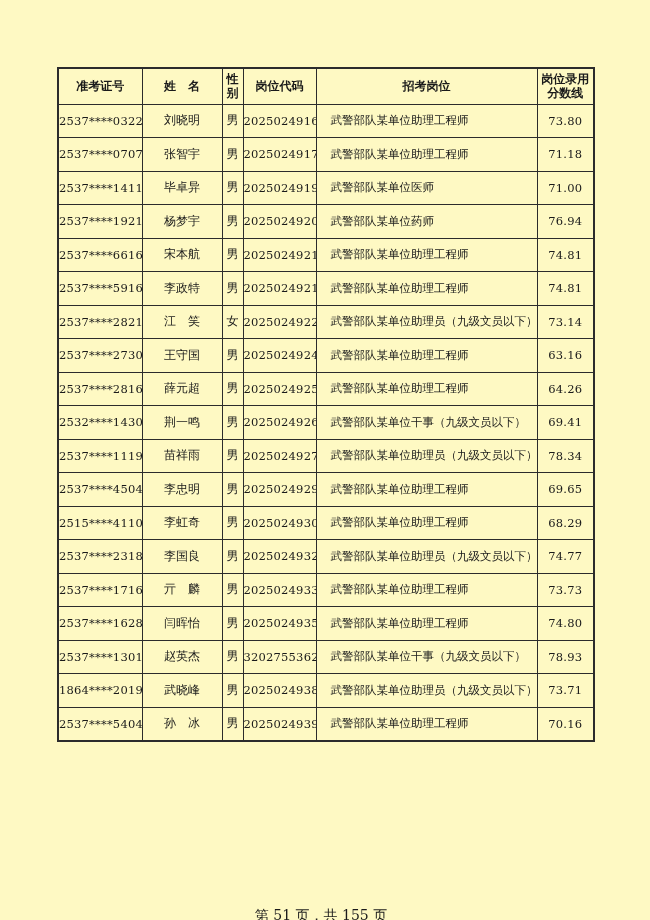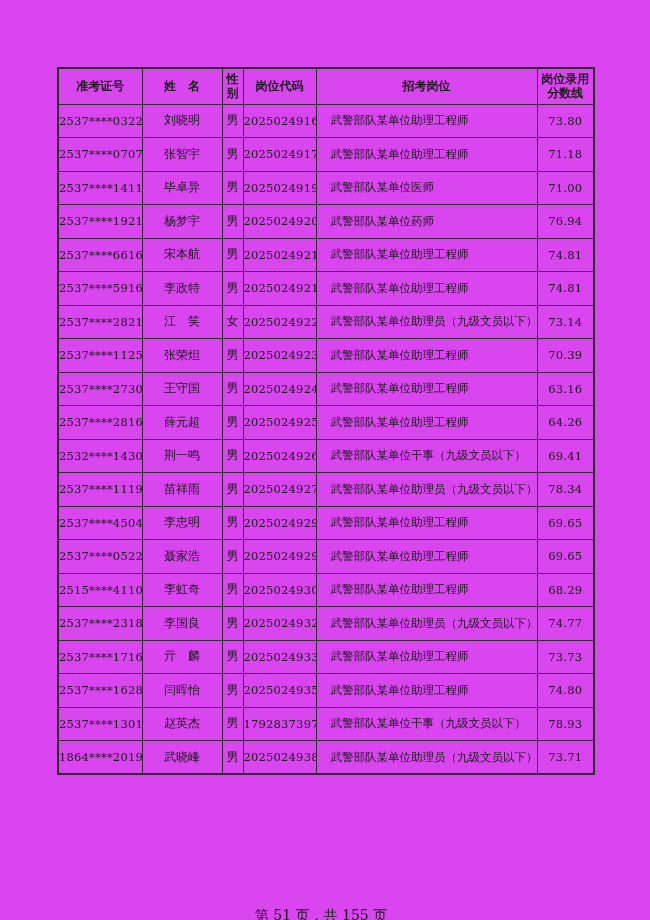--- a/index.html
+++ b/index.html
@@ -11,21 +11,21 @@
     height: 920px;
     background: #ffffff;
     font-family: "DejaVu Serif", "Liberation Serif", serif;
     color: #1a1a1a;
     overflow: hidden;
   }
   .sheet {
     position: relative;
     width: 650px;
     height: 920px;
-    background: #d946ef;
+    background: #fef9c3;
   }
   table.score-table {
     position: absolute;
     left: 57px;
     top: 67px;
     width: 536px;
     border-collapse: collapse;
     table-layout: fixed;
     border: 2px solid #2c2c2c;
   }
@@ -140,28 +140,20 @@
         </tr>
         <tr>
           <td class="col-ticket">2537****2821</td>
           <td class="col-name">江　笑</td>
           <td class="col-gender">女</td>
           <td class="col-code">2025024922</td>
           <td class="col-position">武警部队某单位助理员（九级文员以下）</td>
           <td class="col-score">73.14</td>
         </tr>
         <tr>
-          <td class="col-ticket">2537****1125</td>
-          <td class="col-name">张荣炟</td>
-          <td class="col-gender">男</td>
-          <td class="col-code">2025024923</td>
-          <td class="col-position">武警部队某单位助理工程师</td>
-          <td class="col-score">70.39</td>
-        </tr>
-        <tr>
           <td class="col-ticket">2537****2730</td>
           <td class="col-name">王守国</td>
           <td class="col-gender">男</td>
           <td class="col-code">2025024924</td>
           <td class="col-position">武警部队某单位助理工程师</td>
           <td class="col-score">63.16</td>
         </tr>
         <tr>
           <td class="col-ticket">2537****2816</td>
           <td class="col-name">薛元超</td>
@@ -188,28 +180,20 @@
         </tr>
         <tr>
           <td class="col-ticket">2537****4504</td>
           <td class="col-name">李忠明</td>
           <td class="col-gender">男</td>
           <td class="col-code">2025024929</td>
           <td class="col-position">武警部队某单位助理工程师</td>
           <td class="col-score">69.65</td>
         </tr>
         <tr>
-          <td class="col-ticket">2537****0522</td>
-          <td class="col-name">聂家浩</td>
-          <td class="col-gender">男</td>
-          <td class="col-code">2025024929</td>
-          <td class="col-position">武警部队某单位助理工程师</td>
-          <td class="col-score">69.65</td>
-        </tr>
-        <tr>
           <td class="col-ticket">2515****4110</td>
           <td class="col-name">李虹奇</td>
           <td class="col-gender">男</td>
           <td class="col-code">2025024930</td>
           <td class="col-position">武警部队某单位助理工程师</td>
           <td class="col-score">68.29</td>
         </tr>
         <tr>
           <td class="col-ticket">2537****2318</td>
           <td class="col-name">李国良</td>
@@ -231,30 +215,38 @@
           <td class="col-name">闫晖怡</td>
           <td class="col-gender">男</td>
           <td class="col-code">2025024935</td>
           <td class="col-position">武警部队某单位助理工程师</td>
           <td class="col-score">74.80</td>
         </tr>
         <tr>
           <td class="col-ticket">2537****1301</td>
           <td class="col-name">赵英杰</td>
           <td class="col-gender">男</td>
-          <td class="col-code">1792837397</td>
+          <td class="col-code">3202755362</td>
           <td class="col-position">武警部队某单位干事（九级文员以下）</td>
           <td class="col-score">78.93</td>
         </tr>
         <tr>
           <td class="col-ticket">1864****2019</td>
           <td class="col-name">武晓峰</td>
           <td class="col-gender">男</td>
           <td class="col-code">2025024938</td>
           <td class="col-position">武警部队某单位助理员（九级文员以下）</td>
           <td class="col-score">73.71</td>
         </tr>
+        <tr>
+          <td class="col-ticket">2537****5404</td>
+          <td class="col-name">孙　冰</td>
+          <td class="col-gender">男</td>
+          <td class="col-code">2025024939</td>
+          <td class="col-position">武警部队某单位助理工程师</td>
+          <td class="col-score">70.16</td>
+        </tr>
       </tbody>
   </table>
 
   <div class="footer">第 51 页，共 155 页</div>
 
 </div>
 
 </body></html>

